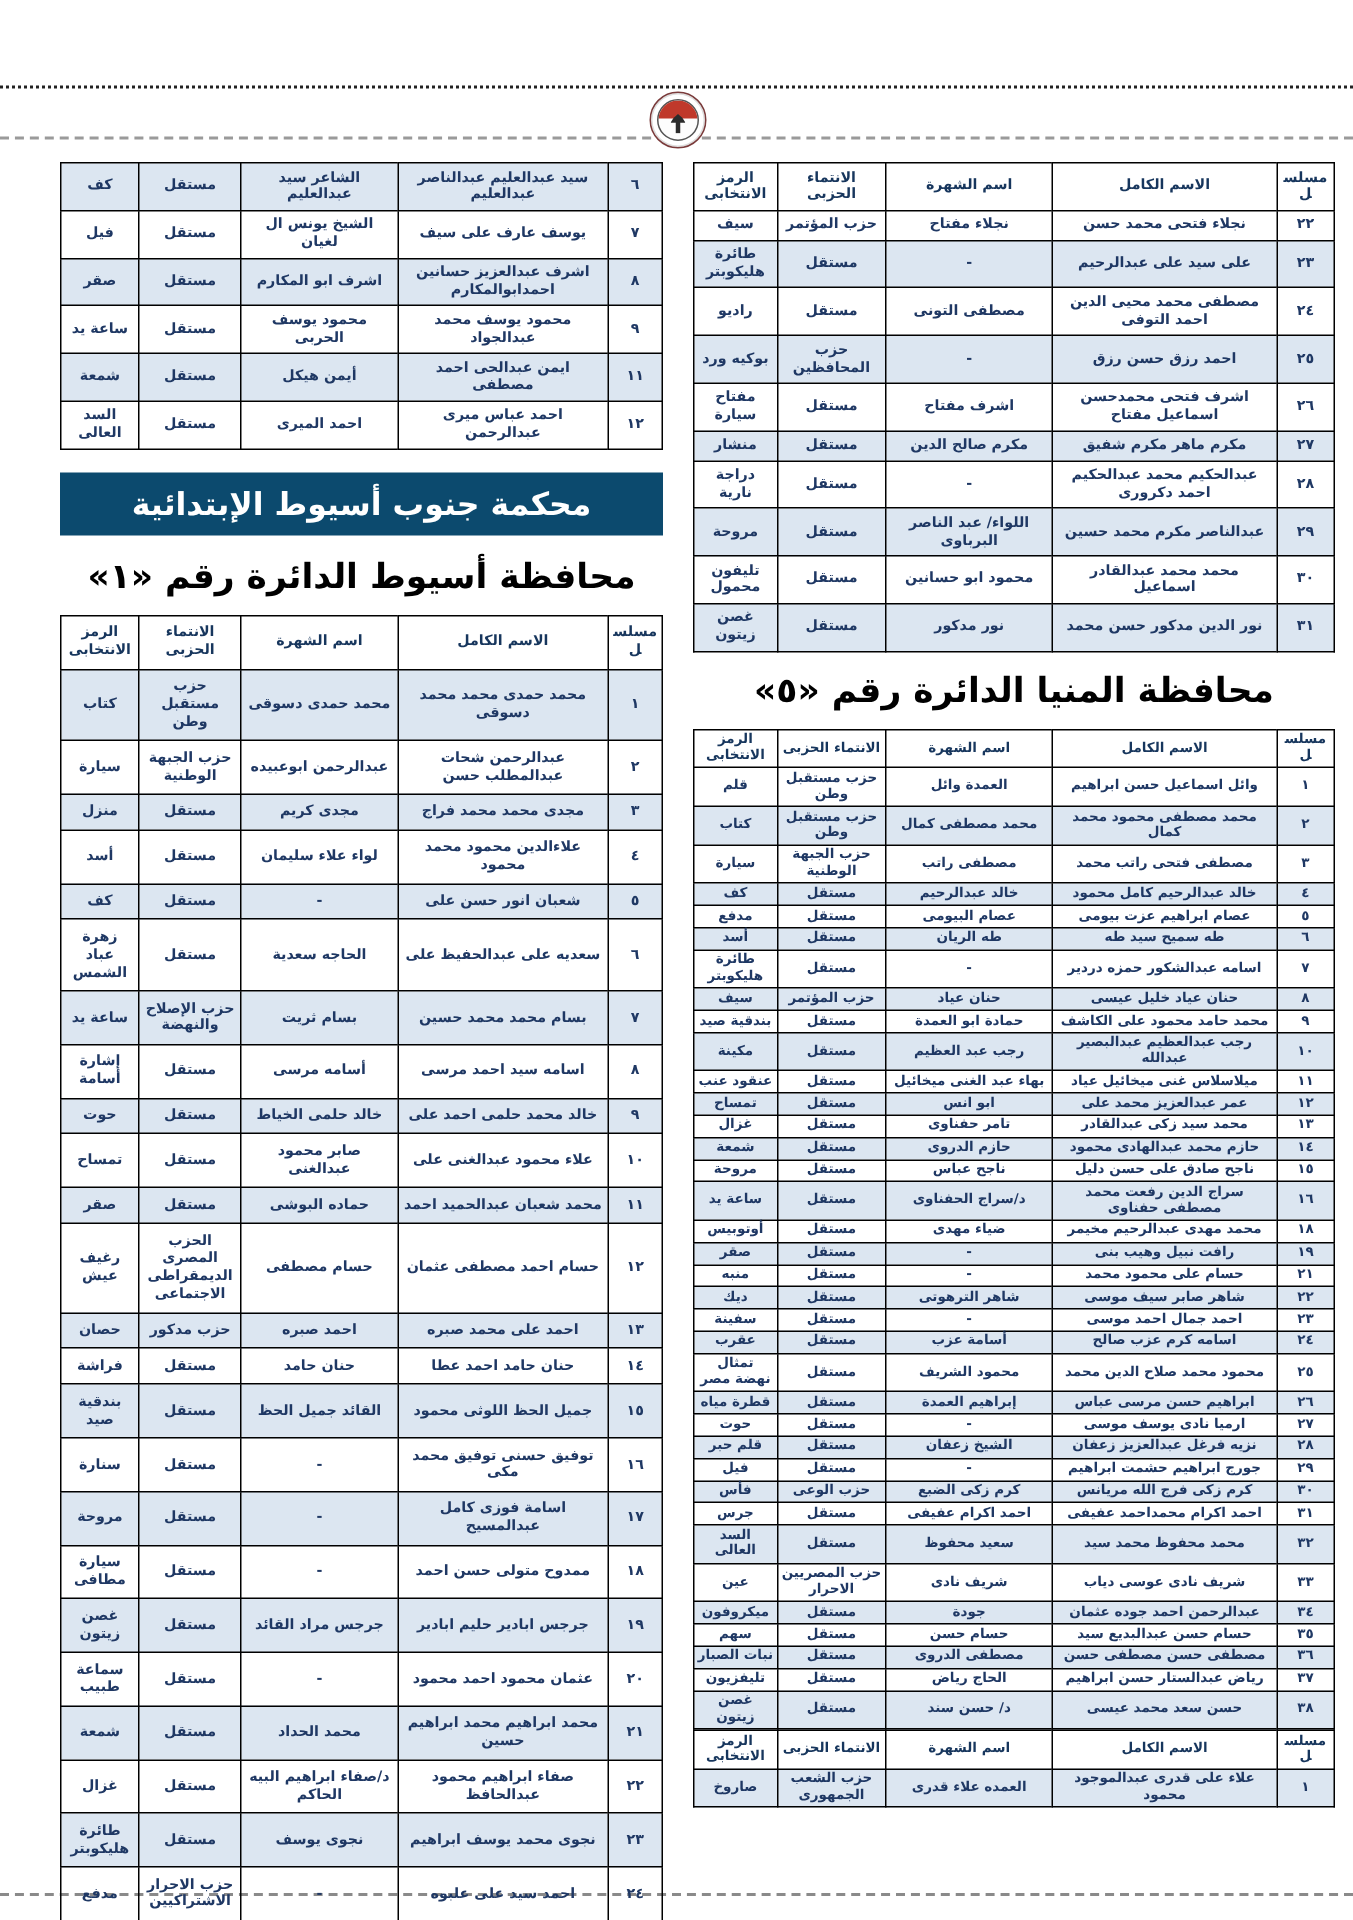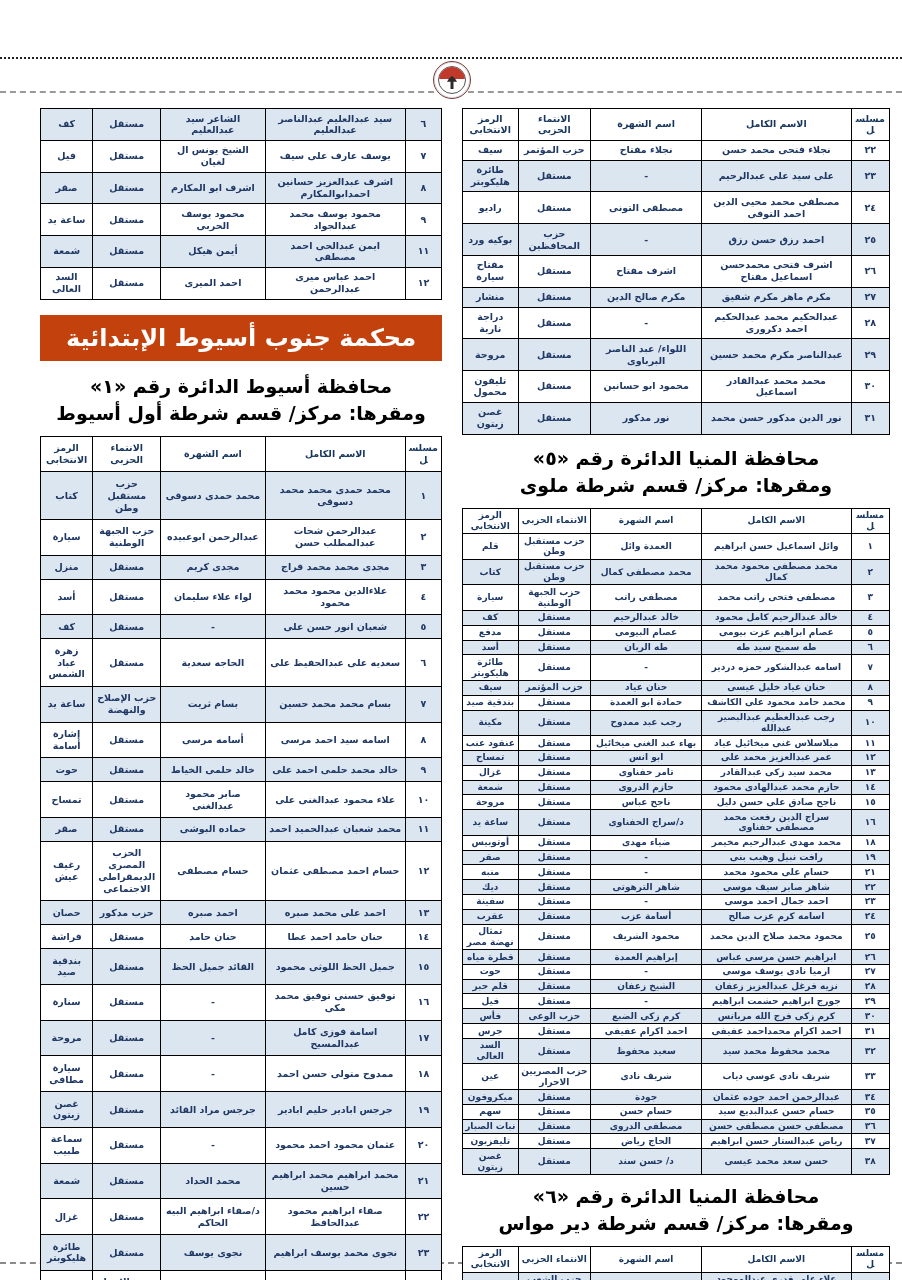--- a/index.html
+++ b/index.html
@@ -30,23 +30,23 @@
   col.c-serial{width:9%;} col.c-name{width:35%;} col.c-shohra{width:26%;}
   col.c-party{width:17%;} col.c-symbol{width:13%;}
 
   .t-med  th,.t-med  td{font-size:9.5px;line-height:1.25;padding:3.5px 3px;}
   .t-loose th,.t-loose td{font-size:9.5px;line-height:1.25;padding:5.5px 3px;}
   .t-dense th,.t-dense td{font-size:9px;line-height:1.2;padding:1.5px 2px;}
 
   .zebra-odd  tbody tr:nth-child(odd)  td{background:#dce6f1;}
   .zebra-even tbody tr:nth-child(even) td{background:#dce6f1;}
 
-  .court-banner{margin:15px 0 12px 0;background:#c2410c;color:#fff;text-align:center;
-        font-size:24px;font-weight:bold;padding:9px 4px;}
-  .section-title{text-align:center;color:#000;font-weight:bold;font-size:19px;line-height:1.45;
+  .court-banner{margin:15px 0 12px 0;background:#0c4a6e;color:#fff;text-align:center;
+        font-size:21px;font-weight:bold;padding:9px 4px;}
+  .section-title{text-align:center;color:#000;font-weight:bold;font-size:23px;line-height:1.45;
         margin:10px 0 8px 0;}
   .mt{margin-top:8px;}
 </style>
 </head>
 <body>
 
 <div class="page">
 
   <div class="rule dotted"></div>
   <div class="rule dashed"></div>
@@ -146,21 +146,20 @@
             <td>نور الدين مدكور حسن محمد</td>
             <td>نور مدكور</td>
             <td>مستقل</td>
             <td>غصن زيتون</td>
           </tr>
         </tbody>
       </table>
 
     <div class="section-title">
       <div>محافظة المنيا الدائرة رقم «٥»</div>
-      <div>ومقرها: مركز/ قسم شرطة ملوى</div>
     </div>
     <table class="t-dense zebra-even">
         <colgroup>
           <col class="c-serial">
           <col class="c-name">
           <col class="c-shohra">
           <col class="c-party">
           <col class="c-symbol">
         </colgroup>
         <thead>
@@ -232,21 +231,21 @@
           <tr>
             <td>٩</td>
             <td>محمد حامد محمود على الكاشف</td>
             <td>حمادة ابو العمدة</td>
             <td>مستقل</td>
             <td>بندقية صيد</td>
           </tr>
           <tr>
             <td>١٠</td>
             <td>رجب عبدالعظيم عبدالبصير عبدالله</td>
-            <td>رجب عبد ممدوح</td>
+            <td>رجب عبد العظيم</td>
             <td>مستقل</td>
             <td>مكينة</td>
           </tr>
           <tr>
             <td>١١</td>
             <td>ميلاسلاس غنى ميخائيل عياد</td>
             <td>بهاء عبد الغنى ميخائيل</td>
             <td>مستقل</td>
             <td>عنقود عنب</td>
           </tr>
@@ -421,24 +420,20 @@
           <tr>
             <td>٣٨</td>
             <td>حسن سعد محمد عيسى</td>
             <td>د/ حسن سند</td>
             <td>مستقل</td>
             <td>غصن زيتون</td>
           </tr>
         </tbody>
       </table>
 
-    <div class="section-title mt">
-      <div>محافظة المنيا الدائرة رقم «٦»</div>
-      <div>ومقرها: مركز/ قسم شرطة دير مواس</div>
-    </div>
     <table class="t-dense zebra-odd">
         <colgroup>
           <col class="c-serial">
           <col class="c-name">
           <col class="c-shohra">
           <col class="c-party">
           <col class="c-symbol">
         </colgroup>
         <thead>
           <tr>
@@ -513,21 +508,20 @@
             <td>مستقل</td>
             <td>السد العالى</td>
           </tr>
         </tbody>
       </table>
 
     <div class="court-banner">محكمة جنوب أسيوط الإبتدائية</div>
 
     <div class="section-title">
       <div>محافظة أسيوط الدائرة رقم «١»</div>
-      <div>ومقرها: مركز/ قسم شرطة أول أسيوط</div>
     </div>
     <table class="t-loose zebra-odd">
         <colgroup>
           <col class="c-serial">
           <col class="c-name">
           <col class="c-shohra">
           <col class="c-party">
           <col class="c-symbol">
         </colgroup>
         <thead>

